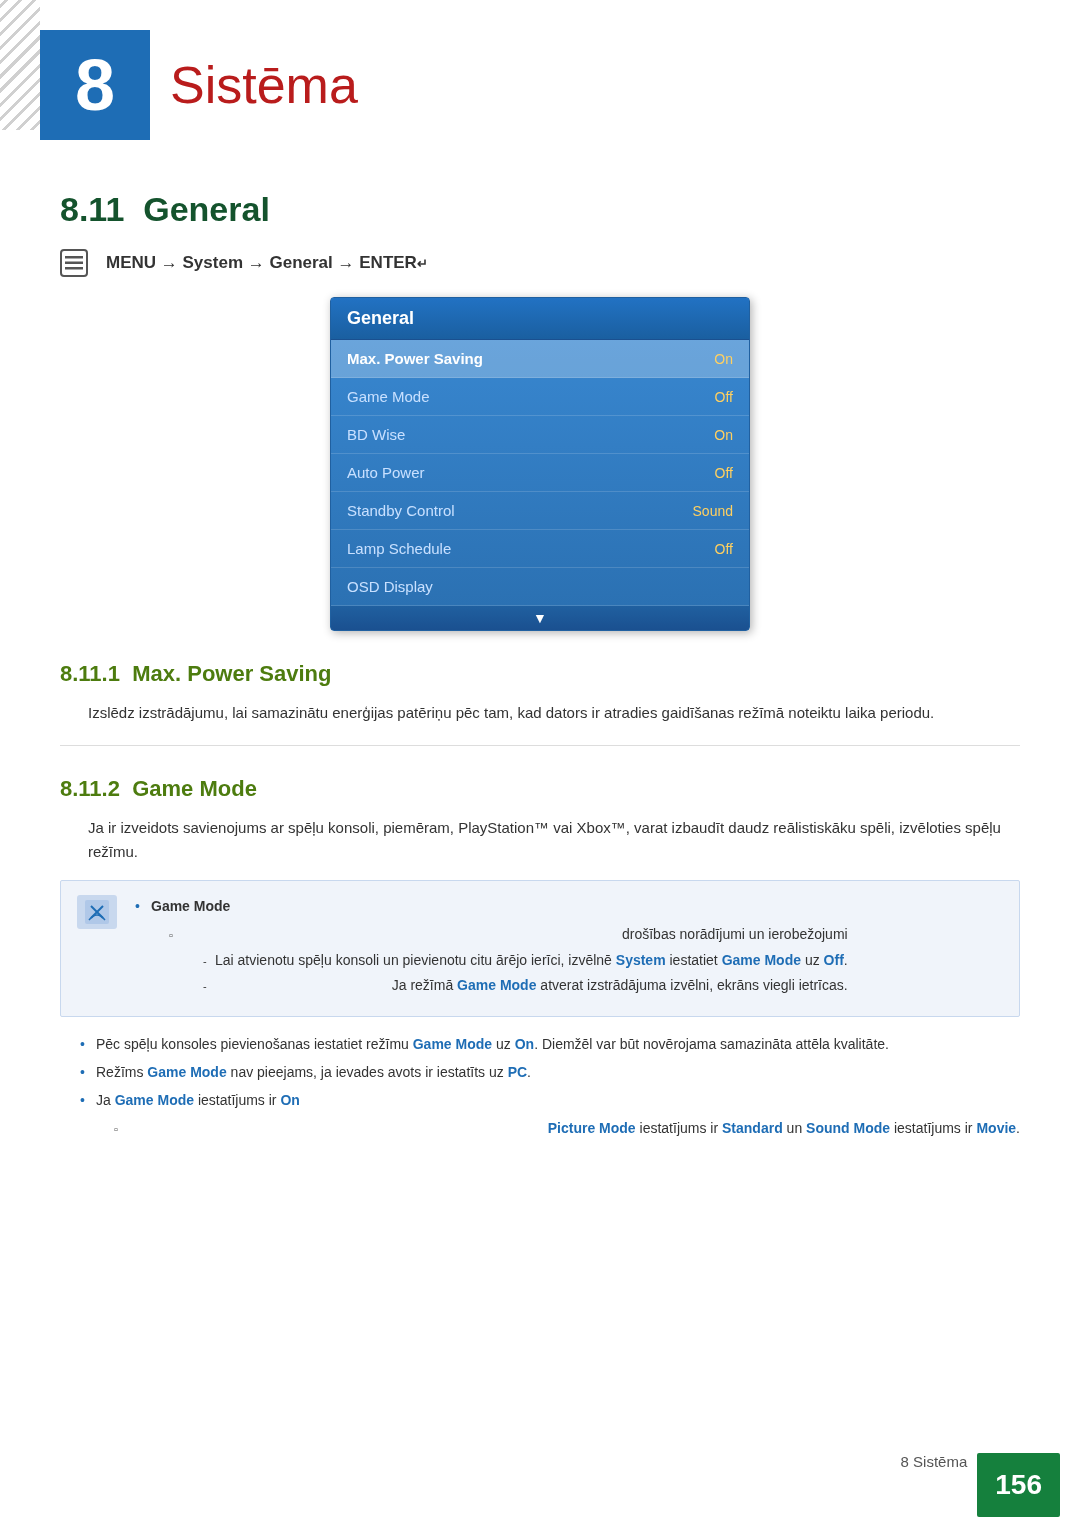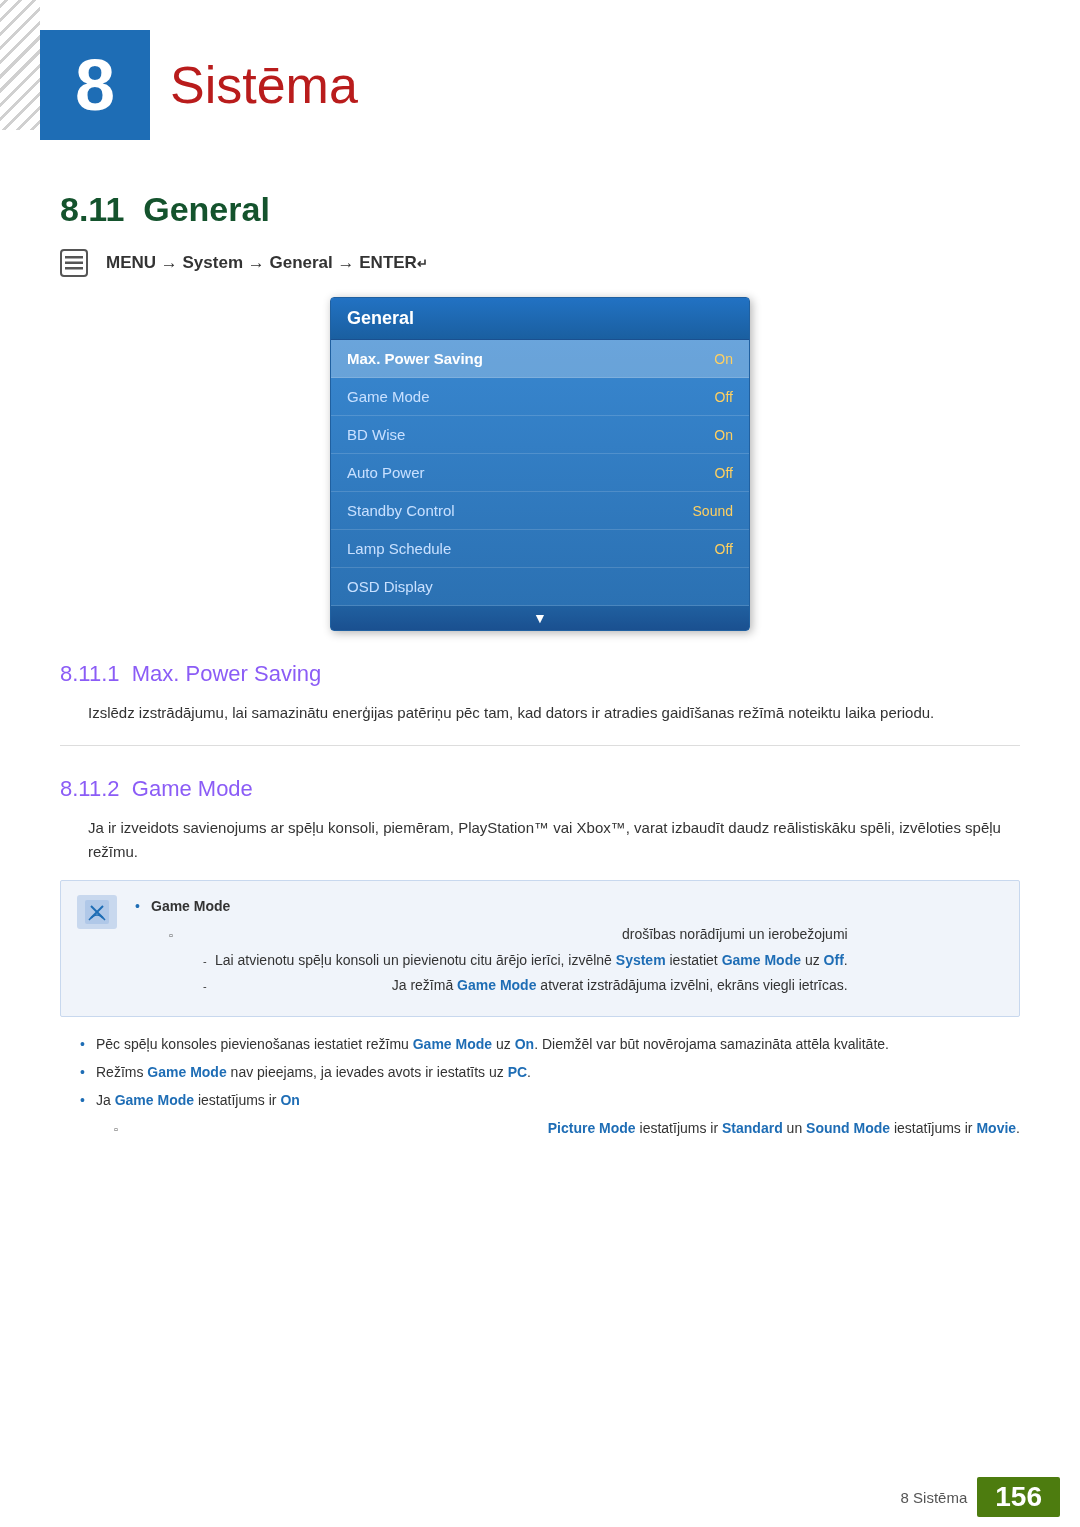--- a/index.html
+++ b/index.html
@@ -159,22 +159,22 @@
       text-align: center;
       color: white;
       font-size: 14px;
       padding: 4px;
       background: linear-gradient(180deg, #2060a0 0%, #1a5090 100%);
     }
 
     
     .subsection-title {
       font-size: 22px;
-      font-weight: normal;
-      color: #8b5cf6;
+      font-weight: bold;
+      color: #4d7c0f;
       margin-top: 30px;
       margin-bottom: 14px;
     }
 
     
     .body-text {
       font-size: 15px;
       line-height: 1.6;
       color: #333;
       margin-bottom: 16px;
@@ -273,34 +273,33 @@
     .bold-blue { color: #1e6db5; font-weight: bold; }
 
     
     .page-footer {
       position: fixed;
       bottom: 0;
       right: 0;
       width: 1080px;
       display: flex;
       justify-content: flex-end;
-      align-items: center;
       padding: 10px 20px;
     }
     .footer-label {
       font-size: 15px;
       color: #555;
       margin-right: 10px;
     }
     .page-number-box {
-      background: #4d7c0f;
+      background: #15803d;
       color: white;
       font-size: 28px;
       font-weight: bold;
-      padding: 4px 18px;
+      padding: 16px 18px;
       border-radius: 2px;
     }
 
     
     .section-rule {
       border: none;
       border-top: 1px solid #ddd;
       margin: 20px 0;
     }
   </style>

